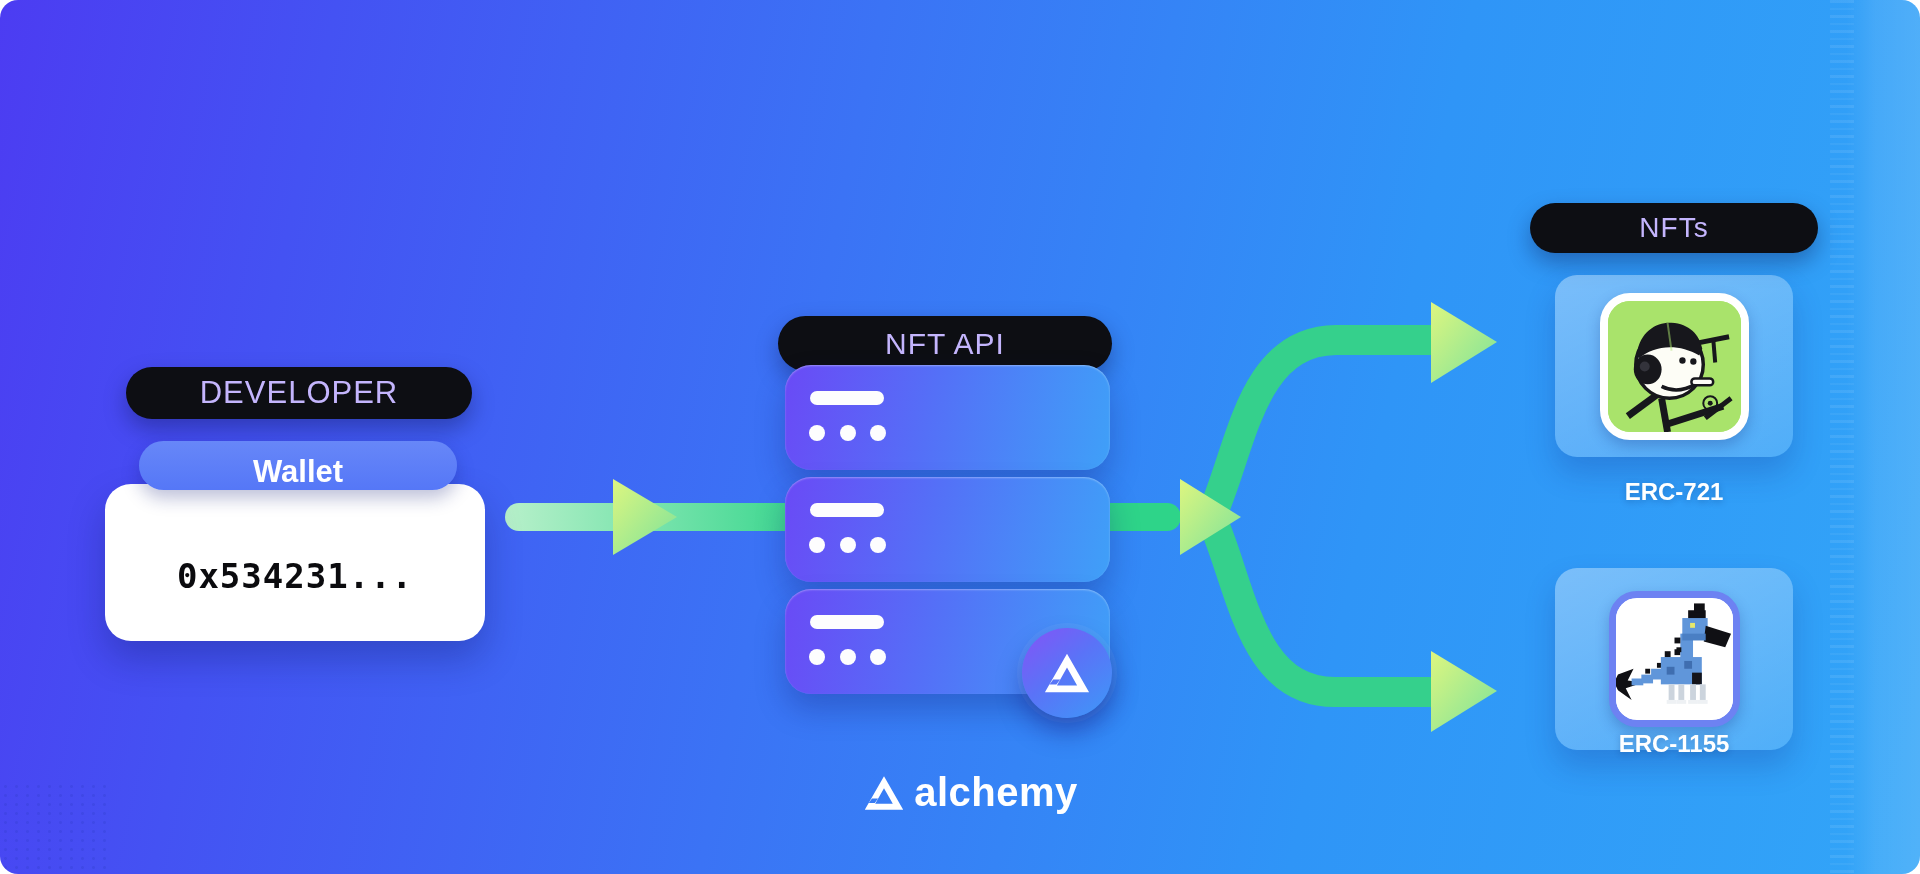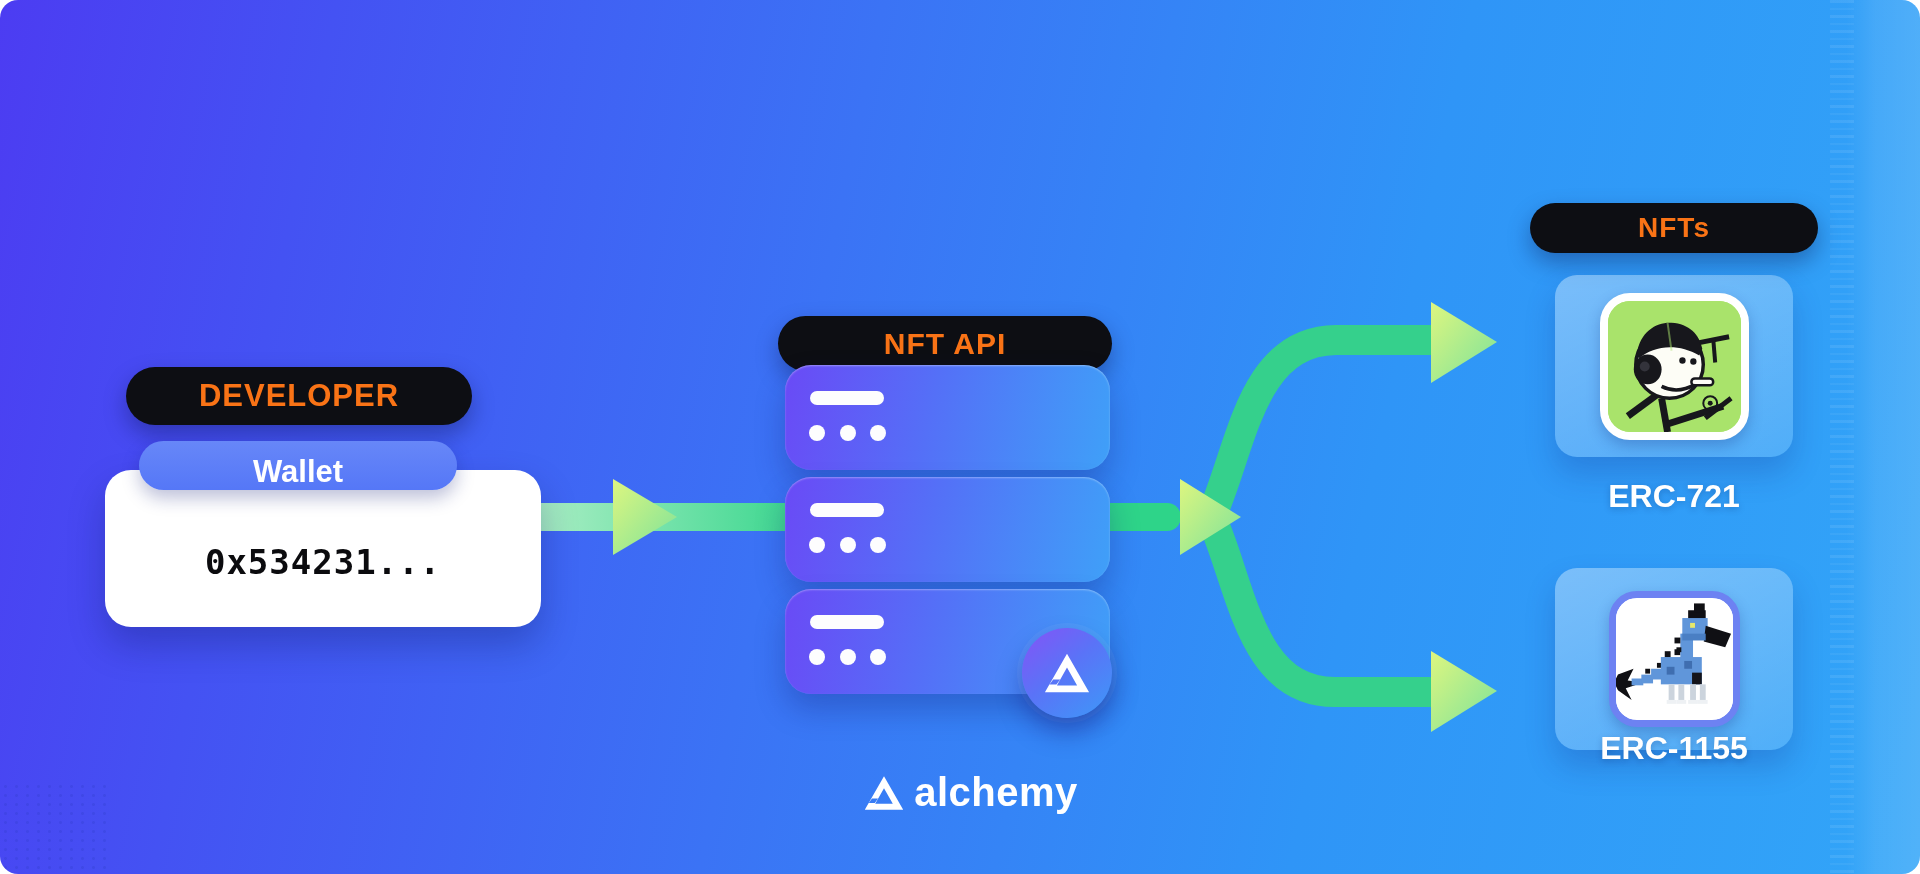--- a/index.html
+++ b/index.html
@@ -17,27 +17,27 @@
     opacity:.7;}
   .halftone{position:absolute;left:0;bottom:0;width:110px;height:92px;opacity:.22;
     background-image:radial-gradient(rgba(18,40,150,.6) 1.5px,transparent 1.7px);
     background-size:11px 9px;}
   
   .title{position:absolute;left:0;top:62px;width:100%;text-align:center;
     color:#fff;font-size:39px;font-weight:800;letter-spacing:8px;
     text-shadow:0 2px 8px rgba(10,30,110,.25);}
   
   .pill{position:absolute;display:flex;align-items:center;justify-content:center;
-    background:#0d0e13;color:#f97316;font-weight:700;border-radius:30px;
+    background:#0d0e13;color:#c4b5fd;font-weight:400;border-radius:30px;
     box-shadow:0 10px 22px rgba(8,14,70,.35);}
-  .pill-developer{left:126px;top:367px;width:346px;height:58px;font-size:31px;letter-spacing:1px;}
+  .pill-developer{left:126px;top:367px;width:346px;height:52px;font-size:31px;letter-spacing:1px;}
   .pill-nftapi{left:778px;top:273px;width:334px;height:55px;font-size:30px;letter-spacing:1px;margin-top:43px;}
   .pill-nfts{left:1530px;top:203px;width:288px;height:50px;font-size:28px;letter-spacing:1px;}
   
-  .wallet-card{position:absolute;left:105px;top:470px;width:436px;height:157px;background:#ffffff;
+  .wallet-card{position:absolute;left:105px;top:484px;width:380px;height:157px;background:#ffffff;
     border-radius:26px;box-shadow:0 18px 36px rgba(12,24,100,.30);z-index:2;}
   .wallet-pill{position:absolute;left:139px;top:441px;width:318px;height:49px;border-radius:29px;
     background:linear-gradient(180deg,#6787f8,#5577f7);display:flex;align-items:flex-end;justify-content:center;
     color:#fff;font-size:31px;font-weight:700;z-index:3;
     box-shadow:0 8px 18px rgba(18,28,120,.28);}
   .wallet-address{position:absolute;left:0;top:72px;width:100%;text-align:center;
     font-family:"DejaVu Sans Mono",monospace;font-size:34px;font-weight:700;color:#0b0b0e;letter-spacing:1px;}
   
   .flow{position:absolute;left:0;top:0;z-index:1;}
   
@@ -56,21 +56,21 @@
   .glass-card{position:absolute;left:1555px;width:238px;height:182px;border-radius:22px;z-index:2;
     background:linear-gradient(155deg,rgba(255,255,255,.36),rgba(255,255,255,.15));
     box-shadow:0 16px 30px rgba(16,38,130,.22);
     display:flex;align-items:center;justify-content:center;}
   .glass-erc721{top:275px;} .glass-erc1155{top:568px;}
   .nft-img-721{width:133px;height:131px;border:8px solid #ffffff;border-radius:30px;overflow:hidden;
     background:#a9e36b;box-shadow:0 6px 14px rgba(16,36,120,.25);}
   .nft-img-1155{width:117px;height:122px;border:7px solid #6d82f2;border-radius:28px;overflow:hidden;
     background:#ffffff;box-shadow:0 6px 14px rgba(16,36,120,.25);}
   .nft-label{position:absolute;left:1555px;width:238px;text-align:center;color:#fff;
-    font-size:32px;font-weight:700;z-index:2;text-shadow:0 2px 6px rgba(0,30,90,.25);}
+    font-size:24px;font-weight:700;z-index:2;text-shadow:0 2px 6px rgba(0,30,90,.25);}
   .lbl-721{top:478px;} .lbl-1155{top:730px;}
   
   .brand{position:absolute;left:0;top:770px;width:100%;display:flex;align-items:center;justify-content:center;
     gap:10px;z-index:2;padding-left:11px;}
   .brand-text{color:#fff;font-size:40px;font-weight:600;letter-spacing:.5px;}
 </style>
 </head>
 <body>
 
 <div class="canvas">

